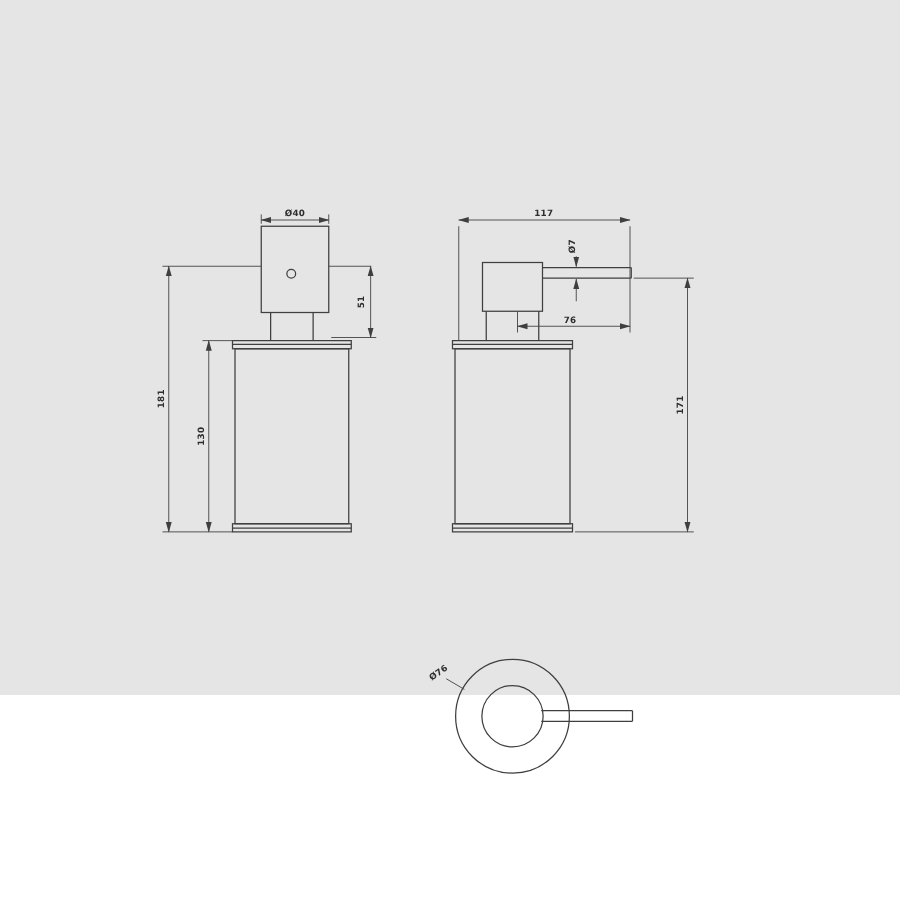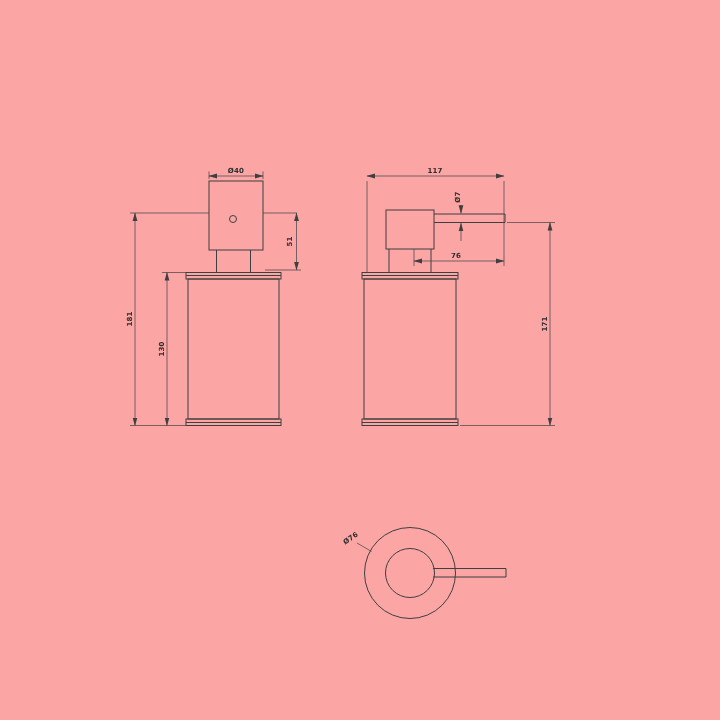--- a/index.html
+++ b/index.html
@@ -6,22 +6,22 @@
     margin: 0;
     padding: 0;
     background: #ffffff;
     width: 720px;
     height: 720px;
     overflow: hidden;
     font-family: "DejaVu Sans", sans-serif;
   }
   .canvas-wrap {
     width: 720px;
-    height: 720px;
-    background: #fca5a5;
+    height: 556px;
+    background: #e5e5e5;
     position: relative;
   }
   svg { display: block; }
   
   .o {
     fill: none;
     stroke: #3f3f3f;
     stroke-width: 1;
   }
   

